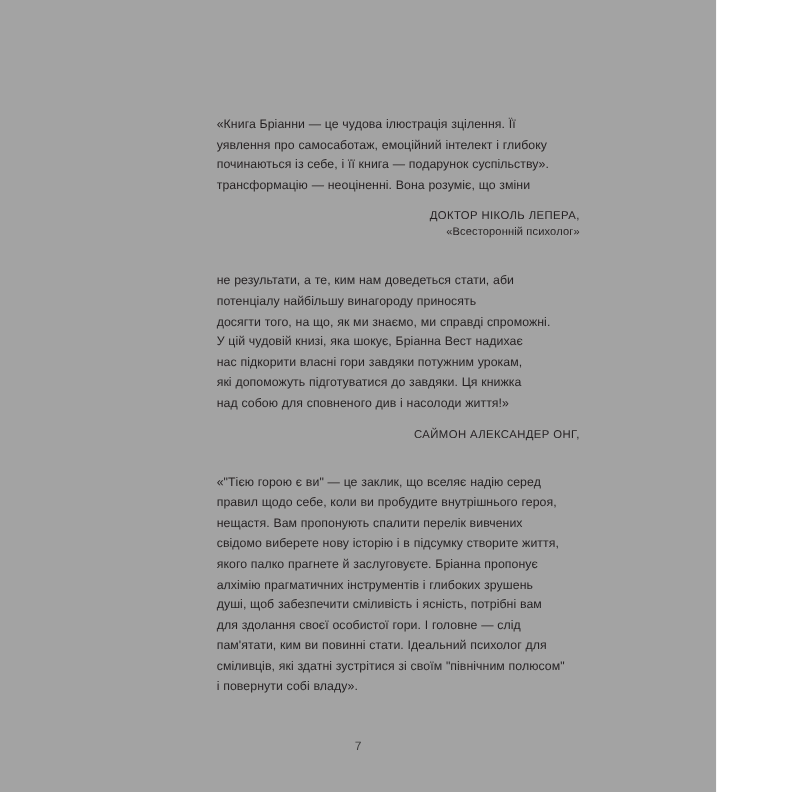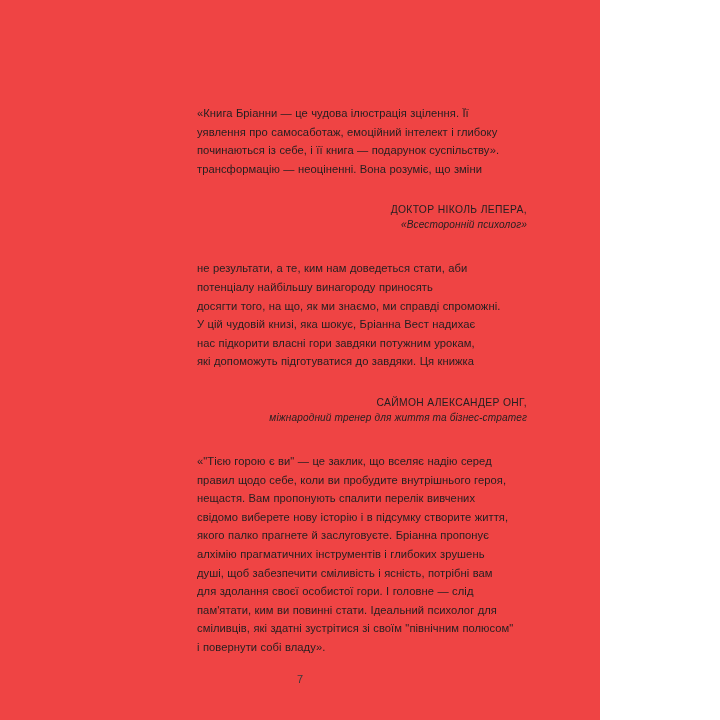--- a/index.html
+++ b/index.html
@@ -11,23 +11,23 @@
     height: 720px;
     background: #ffffff;
     font-family: "Liberation Sans", sans-serif;
     color: #231f20;
     -webkit-font-smoothing: antialiased;
     overflow: hidden;
   }
 
   .page {
     position: relative;
-    width: 600px;
+    width: 651px;
     height: 720px;
-    background: #ef4444;
+    background: #a3a3a3;
     box-sizing: border-box;
   }
 
   .text-column {
     position: absolute;
     left: 197px;
     top: 104px;
     width: 330px;
   }
 
@@ -44,38 +44,37 @@
     text-align: left;
     word-spacing: 0.02em;
   }
 
   .quote-body .ln {
     display: block;
     white-space: nowrap;
   }
 
   .attribution {
-    margin-top: 24px;
+    margin-top: 11px;
     text-align: right;
   }
 
   .attribution .attr-name {
     display: block;
     font-size: 10.3px;
     line-height: 15px;
     letter-spacing: 0.035em;
     color: #231f20;
     white-space: nowrap;
   }
 
   .attribution .attr-role {
     display: block;
     font-size: 10.1px;
     line-height: 15px;
-    font-style: italic;
     letter-spacing: 0.012em;
     color: #231f20;
     white-space: nowrap;
   }
 
   .gap-after-block-1 { height: 27px; }
   .gap-after-block-2 { height: 27px; }
 
   .page-number {
     position: absolute;
@@ -111,24 +110,24 @@
     <div class="gap-after-block-1"></div>
 
     <div class="quote-block">
       <div class="quote-body">
         <span class="ln">не результати, а те, ким нам доведеться стати, аби</span>
         <span class="ln">потенціалу найбільшу винагороду приносять</span>
         <span class="ln">досягти того, на що, як ми знаємо, ми справді спроможні.</span>
         <span class="ln">У цій чудовій книзі, яка шокує, Бріанна Вест надихає</span>
         <span class="ln">нас підкорити власні гори завдяки потужним урокам,</span>
         <span class="ln">які допоможуть підготуватися до завдяки. Ця книжка</span>
+        <span class="ln">над собою для сповненого див і насолоди життя!»</span>
       </div>
       <div class="attribution">
         <span class="attr-name">САЙМОН АЛЕКСАНДЕР ОНГ,</span>
-        <span class="attr-role">міжнародний тренер для життя та бізнес-стратег</span>
       </div>
     </div>
 
     <div class="gap-after-block-2"></div>
 
     <div class="quote-block">
       <div class="quote-body">
         <span class="ln">«"Тією горою є ви" — це заклик, що вселяє надію серед</span>
         <span class="ln">правил щодо себе, коли ви пробудите внутрішнього героя,</span>
         <span class="ln">нещастя. Вам пропонують спалити перелік вивчених</span>

